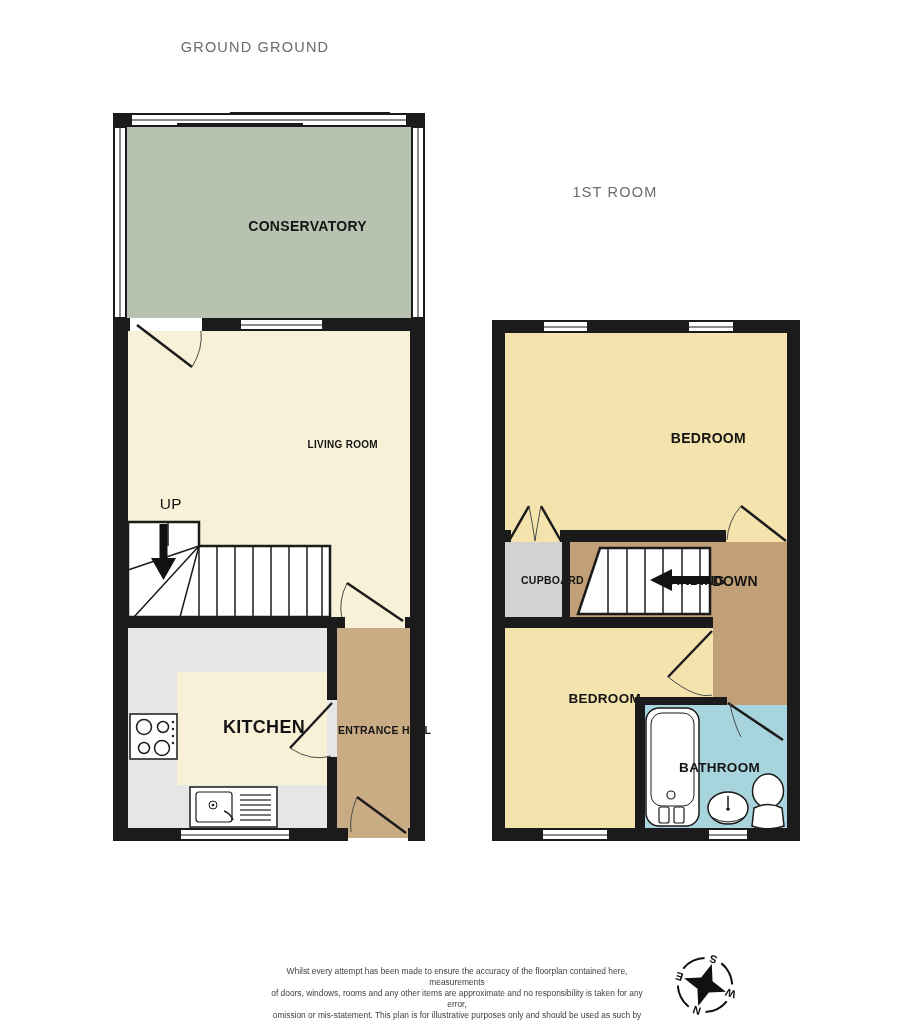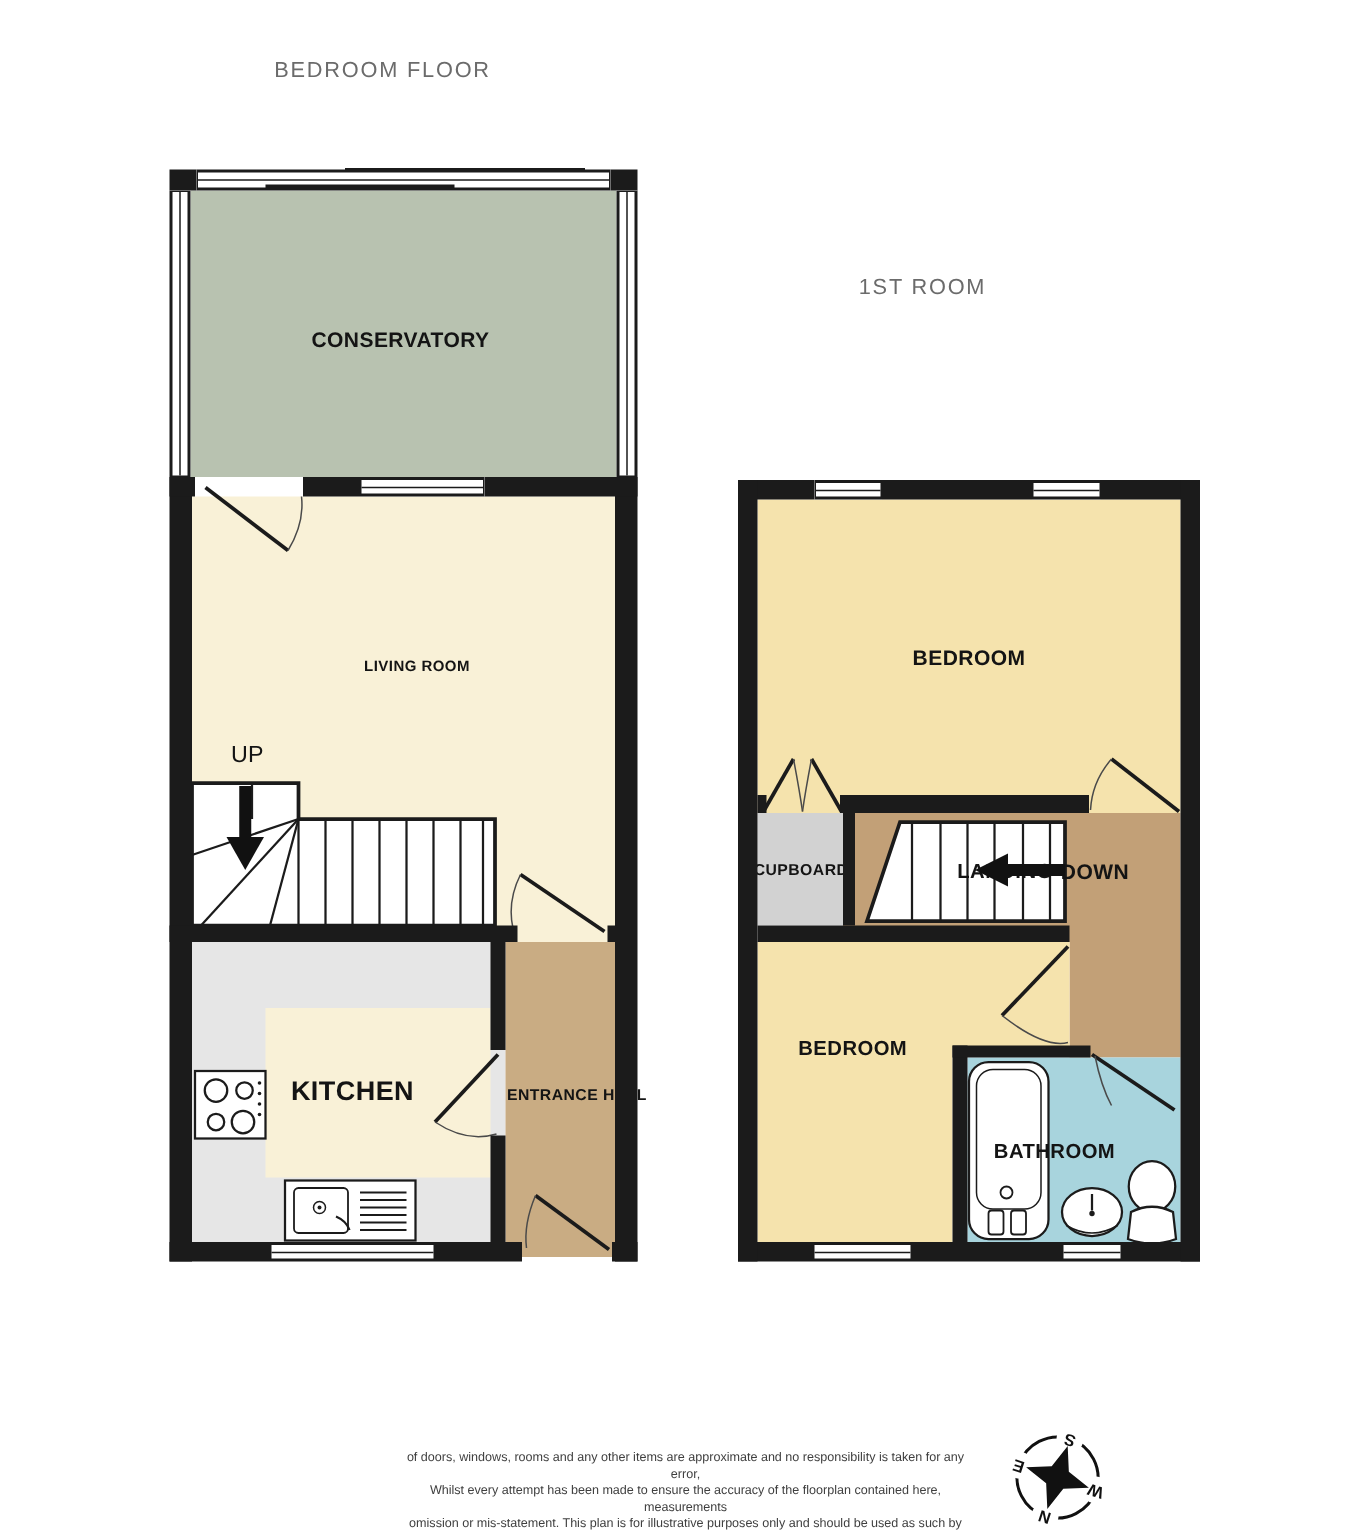--- a/index.html
+++ b/index.html
@@ -5,34 +5,34 @@
   html,body{margin:0;padding:0;background:#fff}
   #canvas{position:relative;width:914px;height:1024px;background:#fff;overflow:hidden;
           font-family:"Liberation Sans", sans-serif;}
   .room{position:absolute;z-index:1}
   .wall{position:absolute;background:var(--wall);z-index:5}
   .winh,.winv{position:absolute;background:#fff;box-sizing:border-box;border:1px solid var(--wall);z-index:5}
   .winh{border-top-width:2.5px;border-bottom-width:2.5px}
   .winv{border-left-width:2.5px;border-right-width:2.5px}
   .winh::after{content:"";position:absolute;left:0;right:0;top:50%;height:1px;background:var(--wall);transform:translateY(-50%)}
   .winv::after{content:"";position:absolute;top:0;bottom:0;left:50%;width:1px;background:var(--wall);transform:translateX(-50%)}
-  .label{position:absolute;font-weight:700;color:var(--label_text);text-align:center;white-space:nowrap;z-index:3;letter-spacing:.3px}
+  .label{position:absolute;font-weight:700;color:var(--label_text);text-align:right;white-space:nowrap;z-index:3;letter-spacing:.3px}
   .title{position:absolute;color:var(--title_text);font-size:14.5px;letter-spacing:1.2px;text-align:center;z-index:3;font-weight:400}
   svg.layer{position:absolute;left:0;top:0;z-index:2}
   svg.toplayer{position:absolute;left:0;top:0;z-index:4}
   #footer{position:absolute;left:268px;top:966px;width:378px;text-align:center;
           font-size:8.4px;line-height:1.3;color:#3f3f3f;z-index:3}
   #compass{position:absolute;left:650px;top:933px;z-index:3}
 </style>
 </head>
 <body>
 
 <div id="canvas">
 
-  <div class="title" style="left:160px;top:39px;width:190px">BEDROOM FLOOR</div>
+  <div class="title" style="left:160px;top:39px;width:190px">GROUND GROUND</div>
   <div class="title" style="left:520px;top:184px;width:190px">1ST ROOM</div>
 
   <div class="room" style="left:127px;top:127px;width:284px;height:191px;background:var(--conservatory)"></div>
   <div class="room" style="left:128px;top:331px;width:284px;height:297px;background:var(--cream)"></div>
   <div class="room" style="left:128px;top:628px;width:209px;height:200px;background:var(--counter)"></div>
   <div class="room" style="left:177px;top:672px;width:150px;height:113px;background:var(--cream)"></div>
   <div class="room" style="left:337px;top:628px;width:75px;height:210px;background:var(--entrance)"></div>
 
   <div class="room" style="left:505px;top:333px;width:282px;height:209px;background:var(--bedroom)"></div>
   <div class="room" style="left:562px;top:542px;width:225px;height:86px;background:var(--landing)"></div>
@@ -227,19 +227,19 @@
       <circle cx="28" cy="52" r="9" fill="#ffffff" stroke="none"></circle>
       <polygon points="55,30 61,46 77,52 61,58 55,74 49,58 33,52 49,46" fill="#111111" stroke="none"></polygon>
       <text x="55" y="25" font-size="11" font-weight="bold" fill="#111111" stroke="none" text-anchor="middle" dominant-baseline="central">N</text>
       <text x="82" y="52" font-size="11" font-weight="bold" fill="#111111" stroke="none" text-anchor="middle" dominant-baseline="central">E</text>
       <text x="55" y="79" font-size="11" font-weight="bold" fill="#111111" stroke="none" text-anchor="middle" dominant-baseline="central">S</text>
       <text x="28" y="52" font-size="11" font-weight="bold" fill="#111111" stroke="none" text-anchor="middle" dominant-baseline="central">W</text>
     </g>
   </svg>
 
   <div id="footer">
+    <div>Whilst every attempt has been made to ensure the accuracy of the floorplan contained here, measurements</div>
     <div>of doors, windows, rooms and any other items are approximate and no responsibility is taken for any error,</div>
-    <div>Whilst every attempt has been made to ensure the accuracy of the floorplan contained here, measurements</div>
     <div>omission or mis-statement. This plan is for illustrative purposes only and should be used as such by any</div>
 
   </div>
 
 </div>
 
 </body></html>

